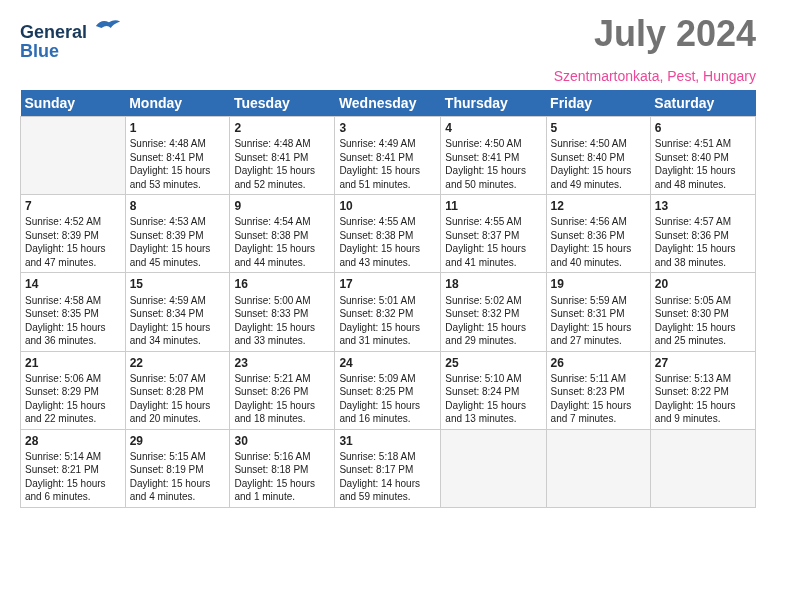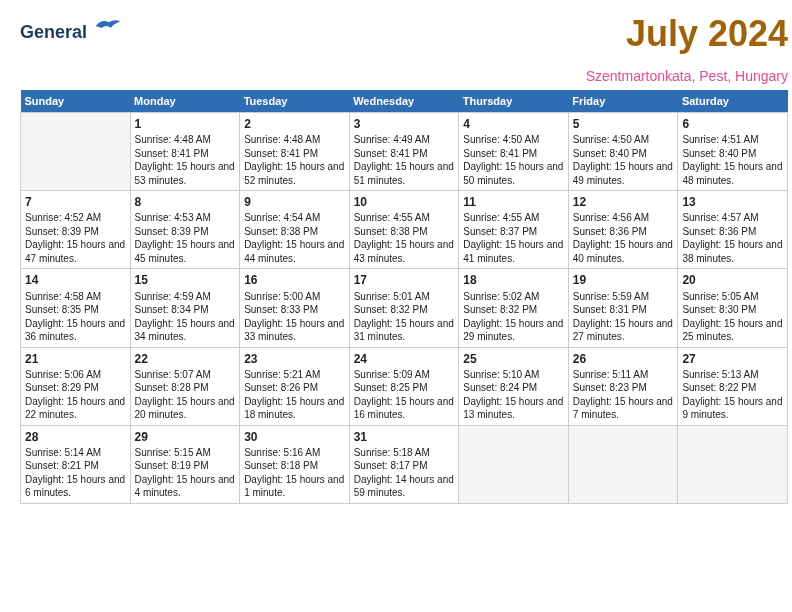--- a/index.html
+++ b/index.html
@@ -4,21 +4,21 @@
   <style>
     * { margin: 0; padding: 0; box-sizing: border-box; }
     body {
       font-family: Arial, sans-serif;
       background: #fff;
       width: 792px;
       height: 612px;
       overflow: hidden;
     }
     .container {
-      padding: 16px 4px 10px 20px;
+      padding: 16px 36px 10px 20px;
     }
     .header {
       display: flex;
       justify-content: space-between;
       align-items: flex-start;
       margin-bottom: 6px;
     }
     .logo {
       display: flex;
       align-items: center;
@@ -27,39 +27,39 @@
       width: 28px;
       height: 22px;
       margin-left: 2px;
     }
     .title-block {
       text-align: right;
     }
     .month-title {
       font-size: 36px;
       font-weight: bold;
-      color: #a16207;
+      color: #737373;
       line-height: 1;
     }
     .subtitle {
       font-size: 14px;
       color: #ec4899;
       margin-top: 16px;
     }
     table {
       width: 100%;
       border-collapse: collapse;
       font-size: 10.5px;
     }
     th {
       background-color: #2e6db4;
       color: #fff;
       padding: 5px 4px;
       text-align: left;
-      font-size: 11px;
+      font-size: 14px;
       font-weight: bold;
     }
     td {
       border: 1px solid #ccc;
       vertical-align: top;
       padding: 3px 4px;
       height: 72px;
       width: 107px;
       color: #222;
       font-size: 10px;
@@ -90,20 +90,21 @@
     <div class="logo">
       <div>
         <div style="display:flex;align-items:center;">
           <div>
             <span style="font-size:18px;font-weight:bold;color:#1a3a5c;">General</span>
             <svg class="logo-bird" viewBox="0 0 30 22">
               <path d="M2,10 Q8,2 16,6 Q22,2 28,5 Q20,8 18,12 Q14,8 8,12 Z" fill="#2e6db4"></path>
             </svg>
           </div>
         </div>
+        <div style="font-size:18px;font-weight:bold;color:#2e6db4;margin-top:-2px;">Blue</div>
       </div>
     </div>
     <div class="title-block">
       <div class="month-title">July 2024</div>
       <div class="subtitle">Szentmartonkata, Pest, Hungary</div>
     </div>
   </div>
 
   <table>
     <thead>

